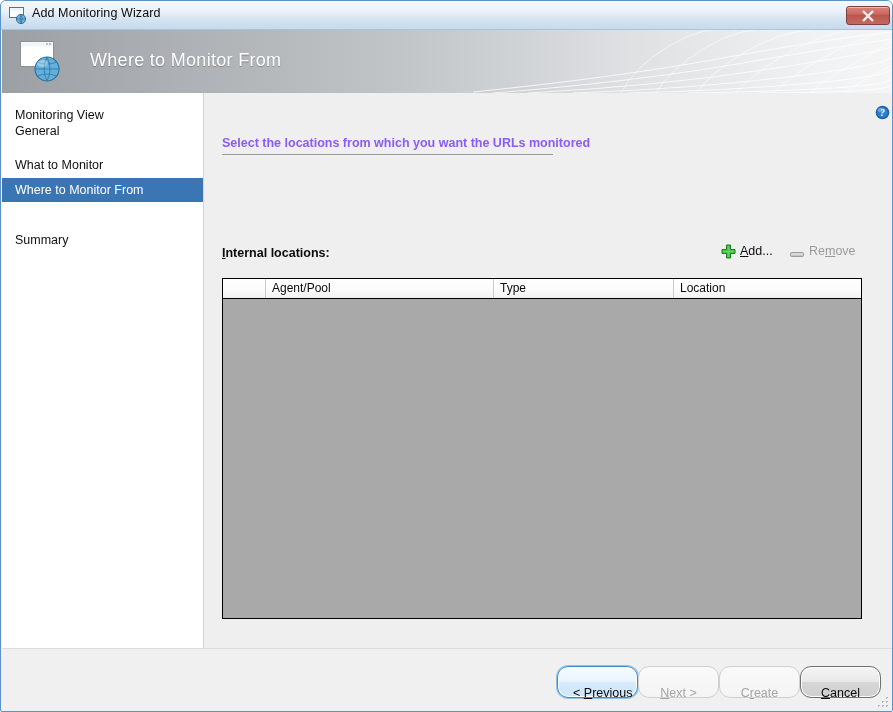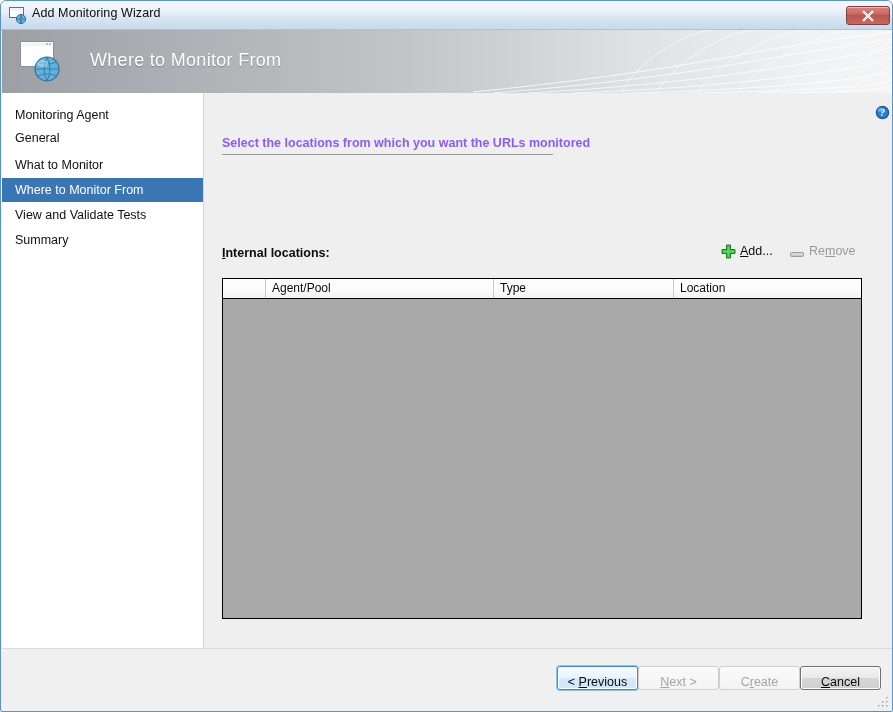--- a/index.html
+++ b/index.html
@@ -246,24 +246,24 @@
   .btn {
     position: absolute;
     top: 17px;
     width: 81px;
     height: 24px;
     box-sizing: border-box;
     font-size: 12.5px;
     font-family: "Liberation Sans", sans-serif;
     color: #0b0b0b;
     border: 1px solid #9e9e9e;
-    border-radius: 3px;
+    border-radius: 11px;
     background: linear-gradient(to bottom, #fbfbfb 0%, #f3f3f3 48%, #e7e7e7 52%, #e0e0e0 100%);
     cursor: pointer;
-    padding: 4px;
+    padding: 15px;
     text-align: center;
     line-height: 22px;
     white-space: nowrap;
   }
   .btn.focused {
     border: 1px solid #3c8ad0;
     box-shadow: 0 0 0 1px #8fc4e8, inset 0 0 0 1px #ffffff;
     background: linear-gradient(to bottom, #f6fbff 0%, #e9f4fd 48%, #d5eafb 52%, #cfe7fa 100%);
   }
   .btn.defaulted {
@@ -347,25 +347,24 @@
         <path d="M16 31 H40" stroke="#2f7ba8" fill="none" stroke-width="0.9"></path>
         <path d="M28 19 Q34 31 28 43 M28 19 Q22 31 28 43" stroke="#2f7ba8" fill="none" stroke-width="0.9"></path>
         <path d="M18.3 24 Q28 28 37.7 24 M18.3 38 Q28 34 37.7 38" stroke="#2f7ba8" fill="none" stroke-width="0.8"></path>
         <ellipse cx="23.5" cy="25.5" rx="5.5" ry="3.6" fill="#ffffff" opacity="0.34"></ellipse>
       </svg>
     </span>
     <span id="banner-title">Where to Monitor From</span>
   </div>
 
   <div id="sidebar">
-    <div class="nav-item" style="top:10px"><span>Monitoring Agent</span></div>
-    <div class="nav-item" style="top:33px"><span>General</span></div>
+    <div class="nav-item" style="top:10px"><span>Monitoring View</span></div>
+    <div class="nav-item" style="top:26px"><span>General</span></div>
     <div class="nav-item" style="top:60px"><span>What to Monitor</span></div>
     <div class="nav-item selected" style="top:85px"><span>Where to Monitor From</span></div>
-    <div class="nav-item" style="top:110px"><span>View and Validate Tests</span></div>
     <div class="nav-item" style="top:135px"><span>Summary</span></div>
   </div>
 
   <div id="content">
 
     <div id="help-link">
       <span id="help-icon">
         <svg width="15" height="15" viewBox="0 0 15 15">
           <circle cx="7.5" cy="7.5" r="6.8" fill="#1b5fa8"></circle>
           <circle cx="7.5" cy="7.5" r="5.3" fill="#2b7fd0"></circle>

